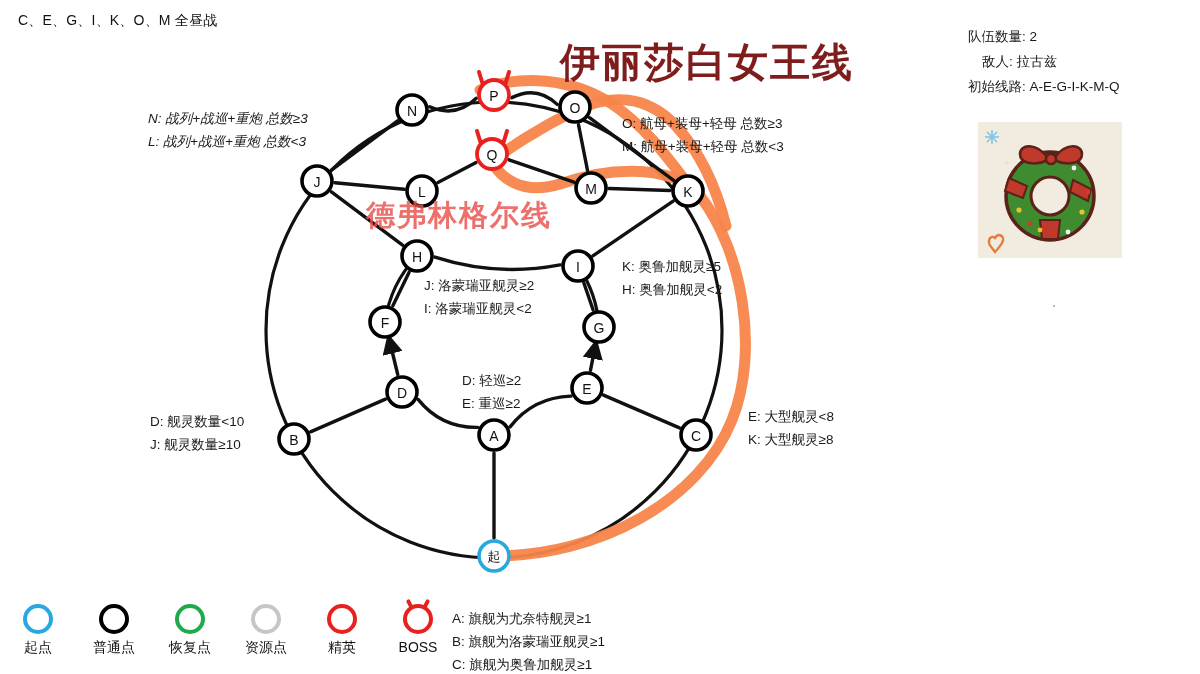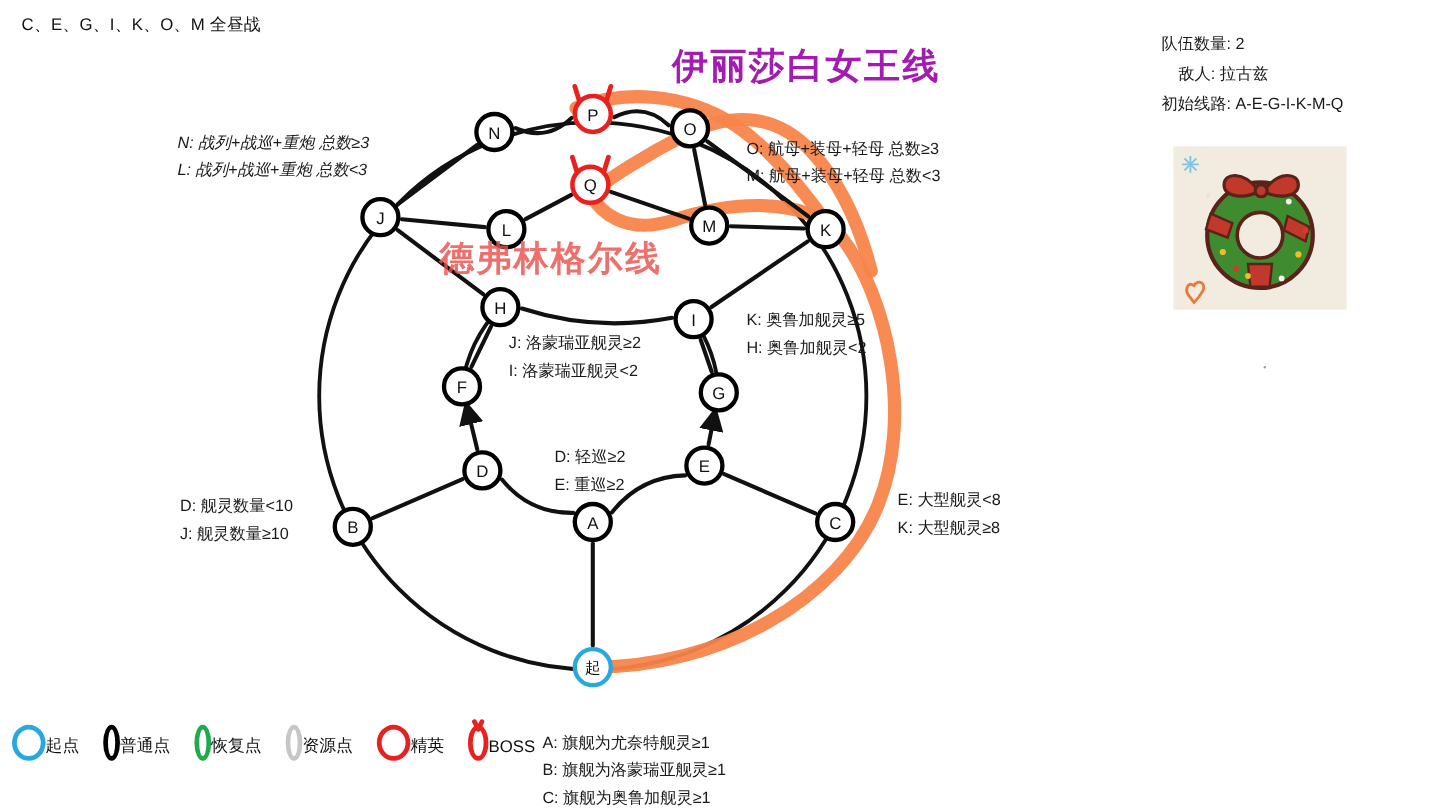--- a/index.html
+++ b/index.html
@@ -45,22 +45,22 @@
   .ip-row { }
 
   
   .route-title {
     position: absolute;
     font-weight: bold;
     white-space: nowrap;
   }
   #title-elizabeth {
     left: 560px; top: 35px;
-    font-size: 30px;
-    color: #a21caf;
+    font-size: 40px;
+    color: #7f1d1d;
     letter-spacing: 2px;
   }
   #title-derfflinger {
     left: 366px; top: 196px;
     font-size: 29px;
     color: #e8534e;
     opacity: 0.82;
     letter-spacing: 2px;
   }
 
@@ -77,21 +77,21 @@
   #legend {
     position: absolute;
     left: 10px; top: 604px;
     display: flex;
     align-items: flex-start;
     gap: 20px;
   }
   .legend-item {
     width: 56px;
     display: flex;
-    flex-direction: row;
+    flex-direction: column;
     align-items: center;
     text-align: center;
   }
   .legend-ring {
     width: 30px; height: 30px;
     border-radius: 50%;
     box-sizing: border-box;
     border: 4px solid #000;
     position: relative;
   }

